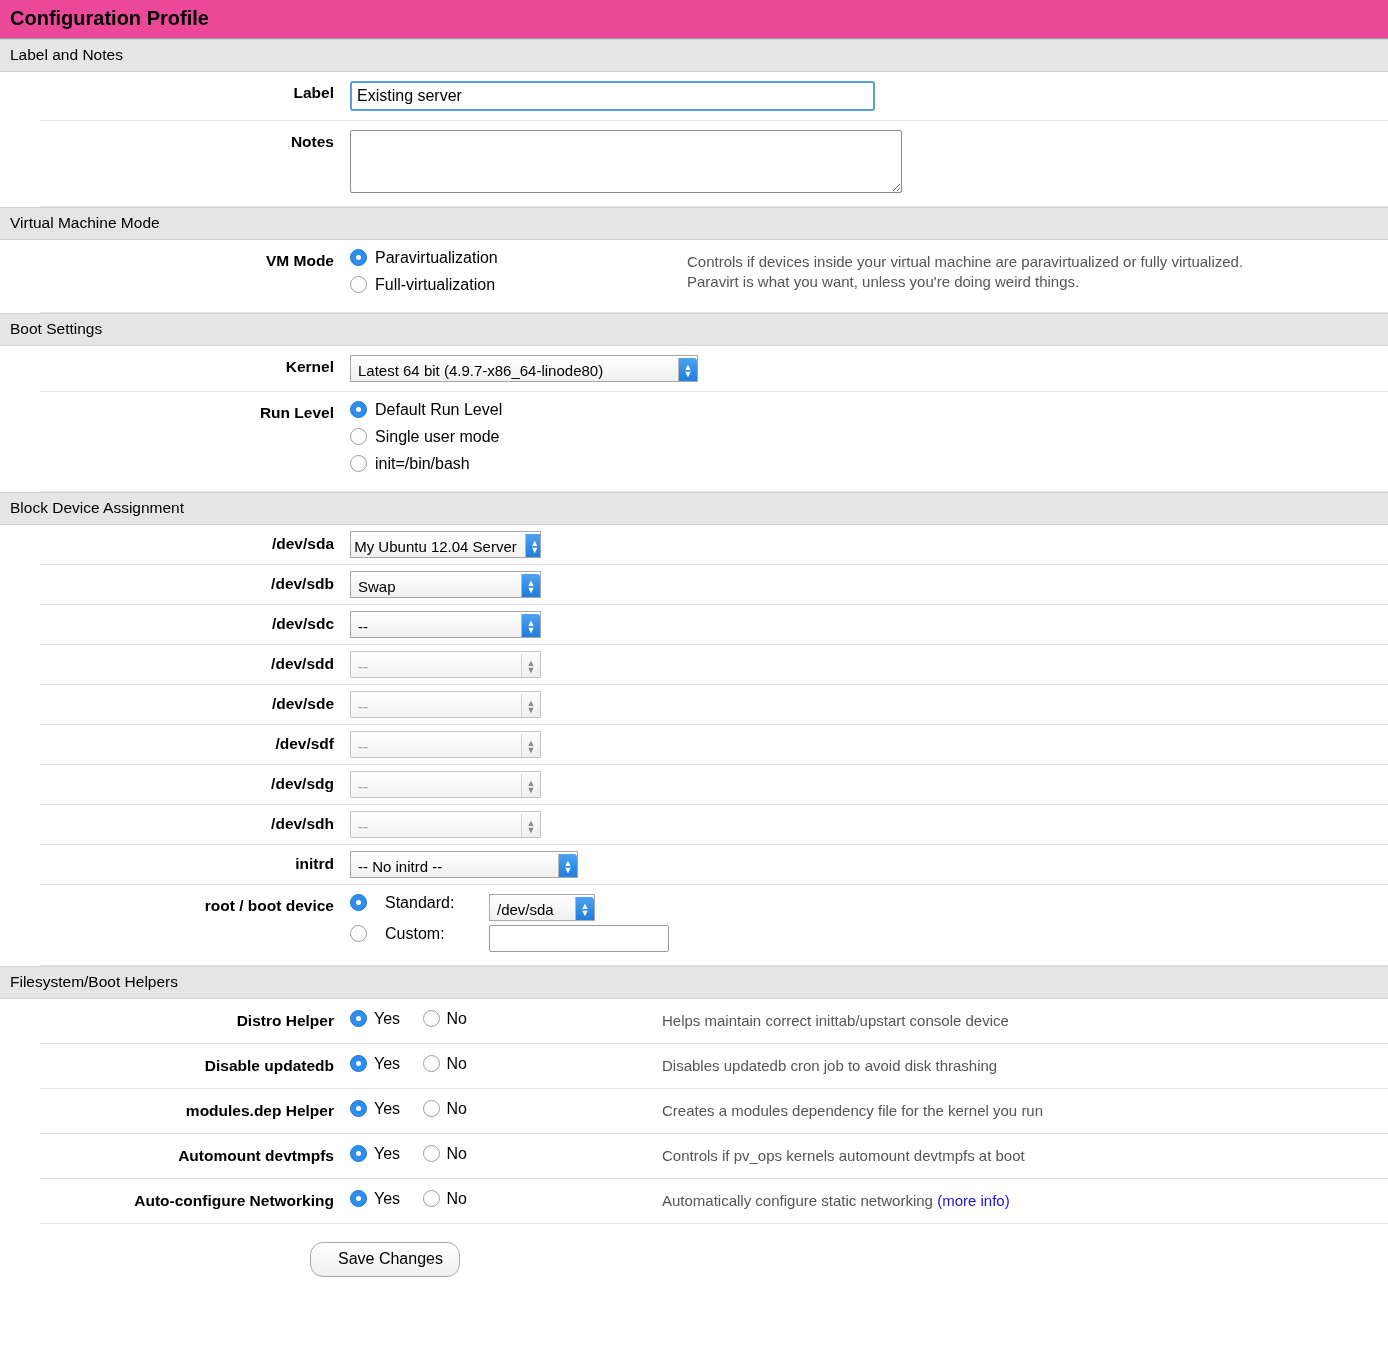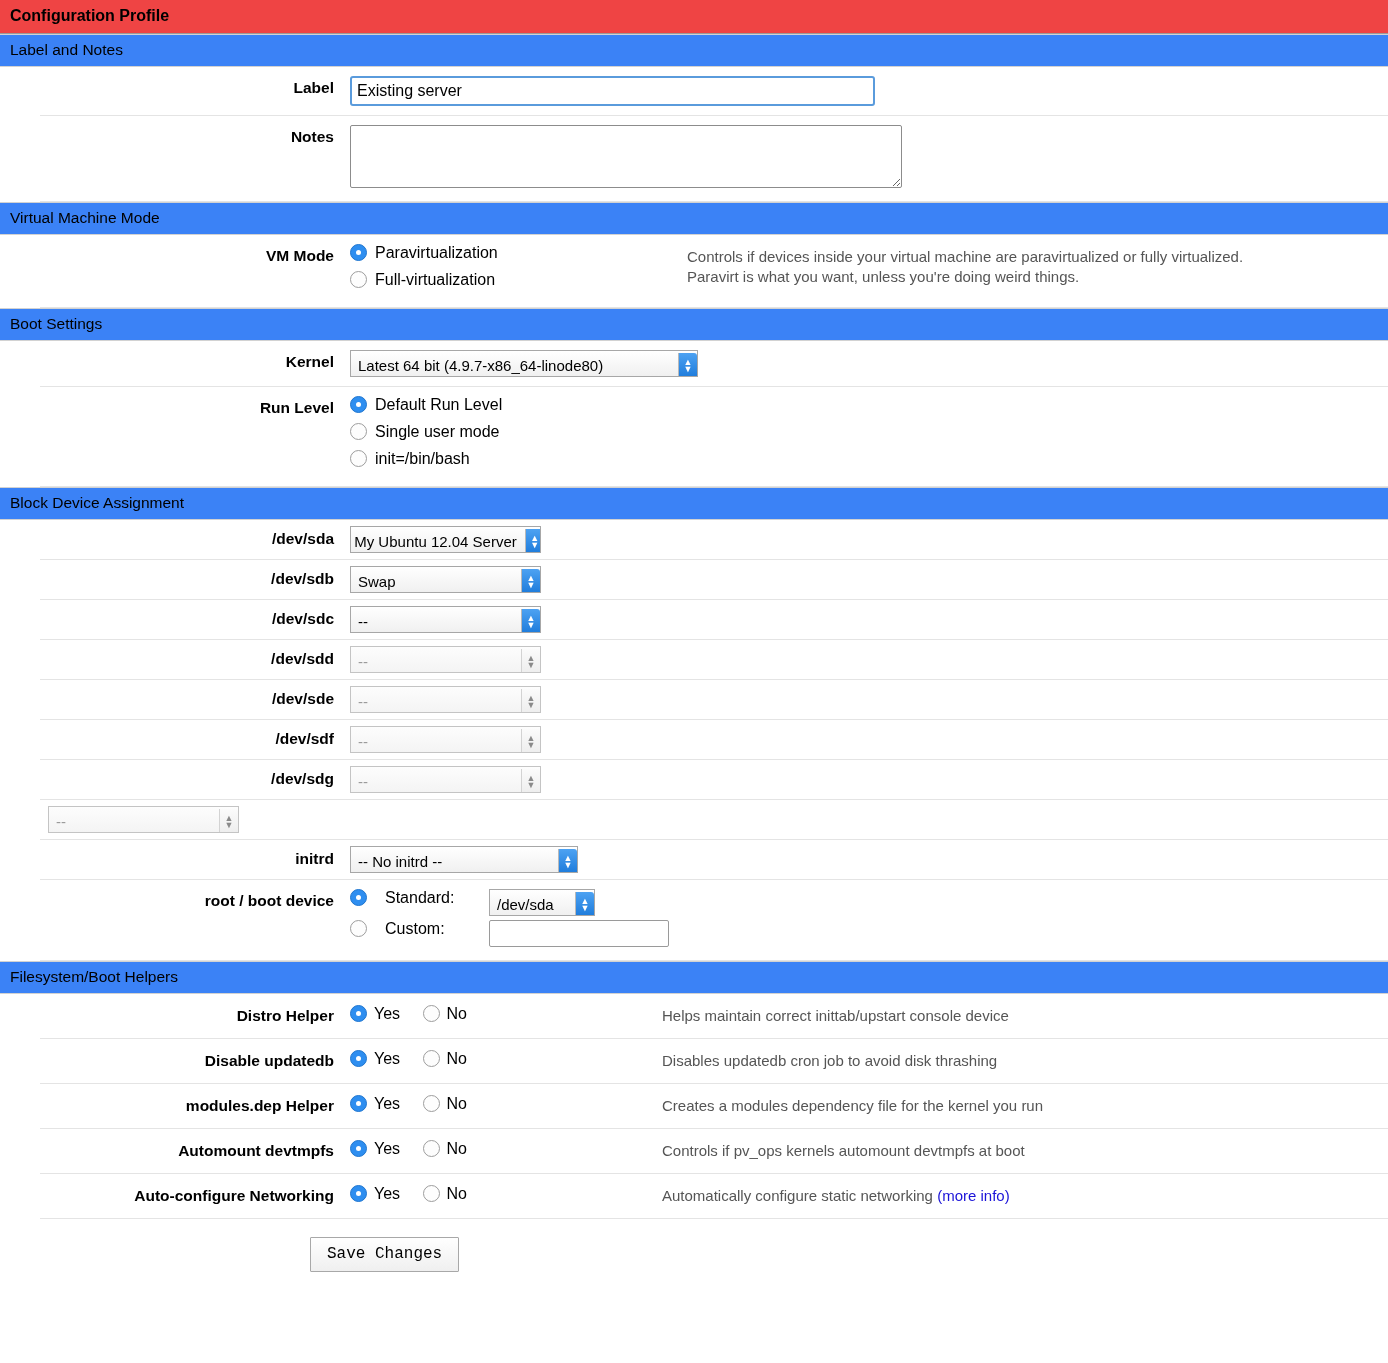--- a/index.html
+++ b/index.html
@@ -8,31 +8,31 @@
     background: #ffffff;
     font-family: "Liberation Sans", sans-serif;
     color: #000;
   }
   body { width: 1388px; }
 
   .page { width: 1388px; }
 
   
   .title-bar {
-    background: #ef4444;
+    background: #ec4899;
     border-bottom: 1px solid #9b9b9b;
     padding: 7px 10px 8px 10px;
-    font-size: 16px;
+    font-size: 20px;
     font-weight: bold;
     color: #000;
   }
 
   
   .section-head {
-    background: #3b82f6;
+    background: #e5e5e5;
     border-top: 1px solid #d2d2d2;
     border-bottom: 1px solid #d2d2d2;
     padding: 6px 10px 7px 10px;
     font-size: 15.5px;
     color: #000;
   }
 
   
   .row {
     display: flex;
@@ -198,25 +198,25 @@
   .row.dev .fld { padding: 6px 0 6px 8px; }
 
   
   .row.yn { min-height: 44px; }
   .row.yn .lbl { padding: 13px 8px 13px 0; }
   .row.yn .fld { padding: 11px 0 11px 8px; width: 320px; flex: 0 0 320px; }
 
   
   .save-wrap { padding: 18px 0 24px 310px; }
   .save-btn {
-    font-family: Liberation Mono, monospace;
+    font-family: Liberation Sans, sans-serif;
     font-size: 16px;
-    padding: 7px 16px 8px 16px;
+    padding: 7px 16px 8px 27px;
     border: 1px solid #a8a8a8;
-    border-radius: 1px;
+    border-radius: 13px;
     background: linear-gradient(#ffffff, #efefef);
     color: #000;
     cursor: pointer;
   }
 
   .memline { display: flex; align-items: center; gap: 8px; }
   .mem-unit { font-size: 16px; }
   .rootline { display: flex; align-items: flex-start; gap: 18px; min-height: 31px; }
   .rootlabel { font-size: 16px; }
   .rootlabel.fixw { width: 86px; }
@@ -385,20 +385,21 @@
         <span class="sel-text">--</span>
         <span class="stepper">
             <span>▲</span>
             <span>▼</span>
           </span>
       </div>
     </div>
   </div>
 
   <div class="row dev">
+    <div class="lbl">/dev/sdh</div>
     <div class="fld">
       <div class="select w-dev disabled">
         <span class="sel-text">--</span>
         <span class="stepper">
             <span>▲</span>
             <span>▼</span>
           </span>
       </div>
     </div>
   </div>

